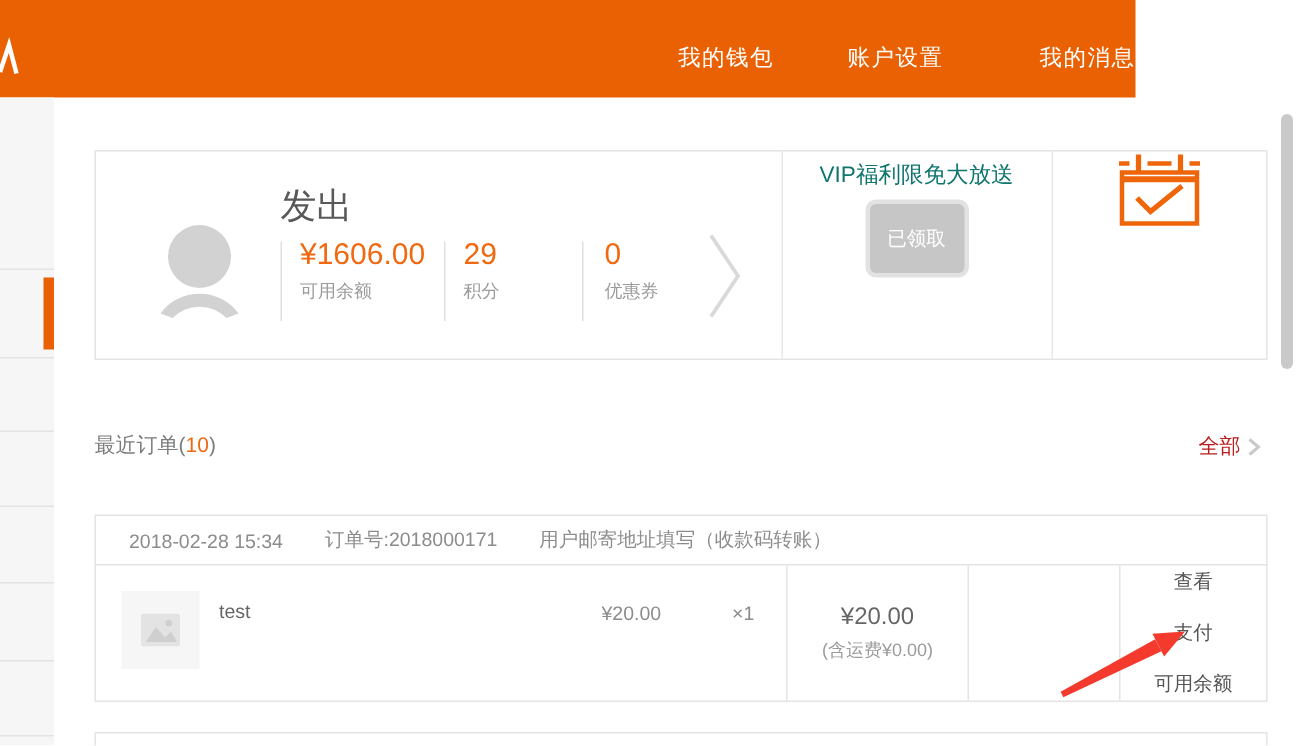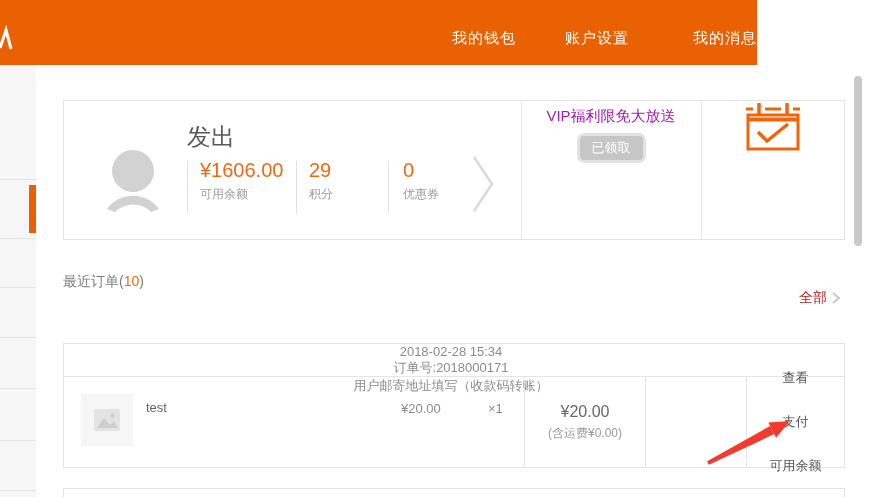--- a/index.html
+++ b/index.html
@@ -30,50 +30,50 @@
   .stat { position:absolute; top:57px; }
   .stat-balance { left:136px; width:99px; }
   .stat-points { left:245px; } .stat-coupons { left:339px; }
   .stat-value { font-size:20px; line-height:25px; color:#F0690F; word-break:break-all; }
   .stat-label { font-size:12px; color:#9b9b9b; margin-top:3px; white-space:nowrap; }
   .big-chevron { position:absolute; left:408px; top:53px; }
   .v-divider { position:absolute; top:0; height:138px; width:1px; background:#e8e8e8; }
   .vd1 { left:457px; } .vd2 { left:637px; }
   .vip-block { position:absolute; left:457px; top:0; width:180px; height:138px; text-align:center; }
   .vip-icon { margin-top:22px; }
-  .vip-title { font-size:15px; color:#a21caf; margin-top:6px; white-space:nowrap; }
+  .vip-title { font-size:15px; color:#0f766e; margin-top:6px; white-space:nowrap; }
   .vip-claimed { display:inline-block; margin-top:10px; background:#c6c6c6; color:#fff; font-size:13px;
-                 padding:3px 12px; border-radius:4px; box-shadow:0 0 0 3px #e2e2e2; cursor:pointer; }
+                 padding:14px 12px; border-radius:4px; box-shadow:0 0 0 3px #e2e2e2; cursor:pointer; }
   .cal-block { position:absolute; left:637px; top:0; width:143px; height:138px; text-align:center; }
   .cal-icon { margin-top:18px; }
   
-  .section-title { position:absolute; left:63px; top:273px; font-size:14px; color:#7d7d7d; }
+  .section-title { position:absolute; left:63px; top:288px; font-size:14px; color:#7d7d7d; }
   .section-title .count { color:#F0690F; }
   .view-all { position:absolute; left:799px; top:289px; display:flex; align-items:center; gap:4px;
               font-size:14px; color:#b91c1c; cursor:pointer;justify-content:flex-end; }
   .order-card { position:absolute; left:63px; top:343px; width:782px; height:125px; border:1px solid #e4e4e4; background:#fff; }
   .order-head { height:33px; border-bottom:1px solid #e4e4e4; display:flex; align-items:center;
-                padding-left:22px; font-size:13px; color:#8c8c8c;flex-direction:column; }
+                padding-left:22px; font-size:13px; color:#8c8c8c; }
   .order-head span { margin-right:28px; white-space:nowrap; }
   .order-body { position:relative; height:90px; }
   .col-border { position:absolute; top:0; bottom:0; width:1px; background:#e4e4e4; }
   .cb1 { left:460px; } .cb2 { left:581px; } .cb3 { left:682px; }
   .product-img { position:absolute; left:17px; top:17px; width:52px; height:52px; background:#f6f6f6;
                  display:flex; align-items:center; justify-content:center; }
   .item-name { position:absolute; left:82px; top:23px; font-size:13px; color:#666; }
   .unit-price { position:absolute; left:337px; top:24px; font-size:13px; color:#8c8c8c; }
   .qty { position:absolute; left:424px; top:24px; font-size:13px; color:#8c8c8c; }
   .total-cell { position:absolute; left:461px; top:0; width:120px; height:90px; display:flex;
                 flex-direction:column; align-items:center; justify-content:center; gap:4px; }
   .total-amt { font-size:16px; color:#666; }
   .ship-note { font-size:12px; color:#9b9b9b; }
   .status-cell { position:absolute; left:582px; top:0; width:100px; height:90px; display:flex;
                  align-items:center; justify-content:center; font-size:13px; color:#777; }
   .actions-cell { position:absolute; left:683px; top:0; width:97px; height:90px; display:flex;
-                  flex-direction:column; align-items:center; justify-content:center; gap:26px; }
+                  flex-direction:column; align-items:center; justify-content:center; gap:16px; }
   .action-link { font-size:13px; color:#555; cursor:pointer; }
   .arrow-overlay { position:absolute; left:695px; top:408px; pointer-events:none; }
   .next-card { position:absolute; left:63px; top:488px; width:782px; height:30px; border:1px solid #e4e4e4; background:#fff; }
 </style>
 </head>
 <body>
 
 <div class="topbar">
   <span class="logo-frag">
     <svg width="14" height="30" viewBox="0 0 14 30">

